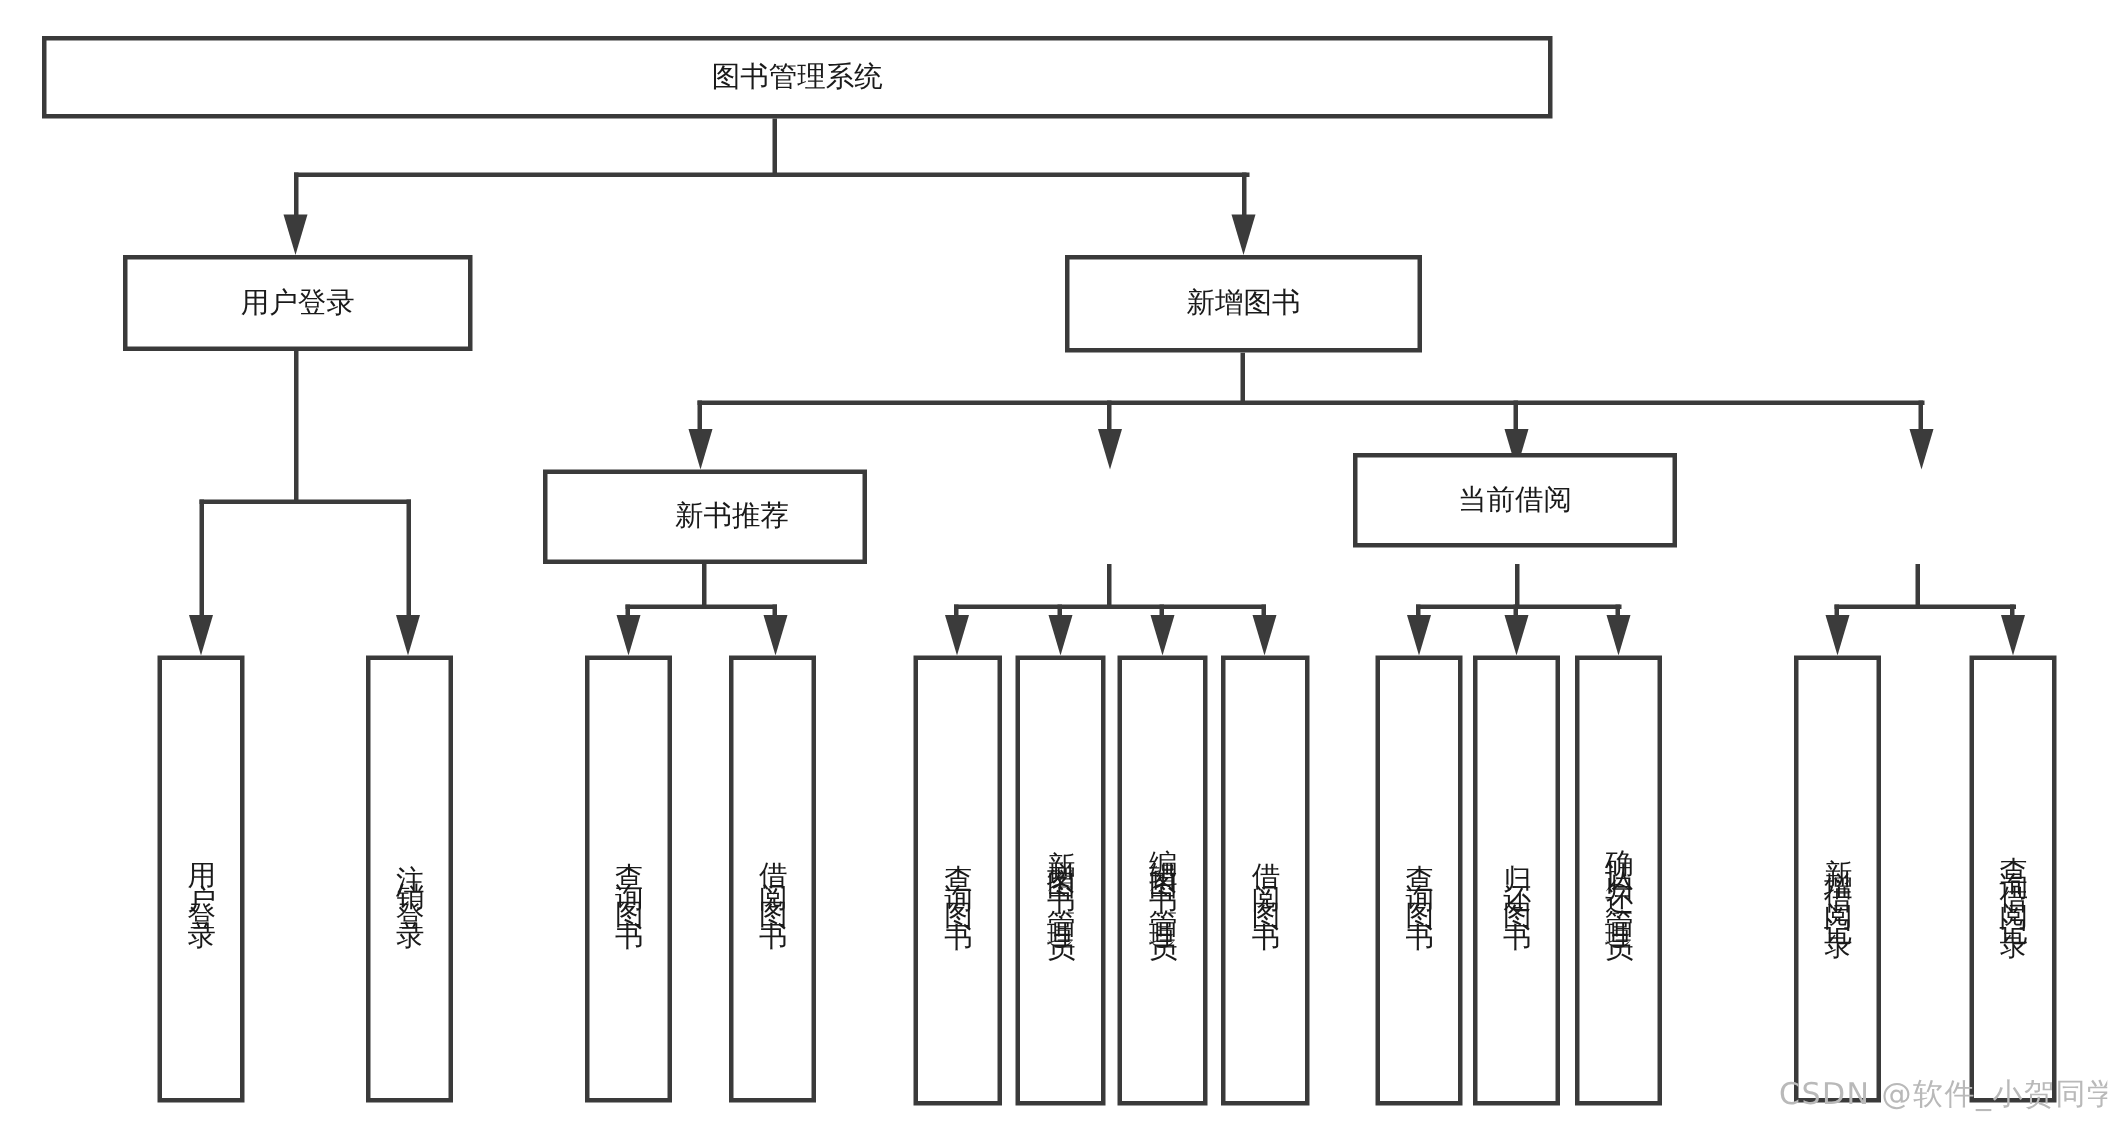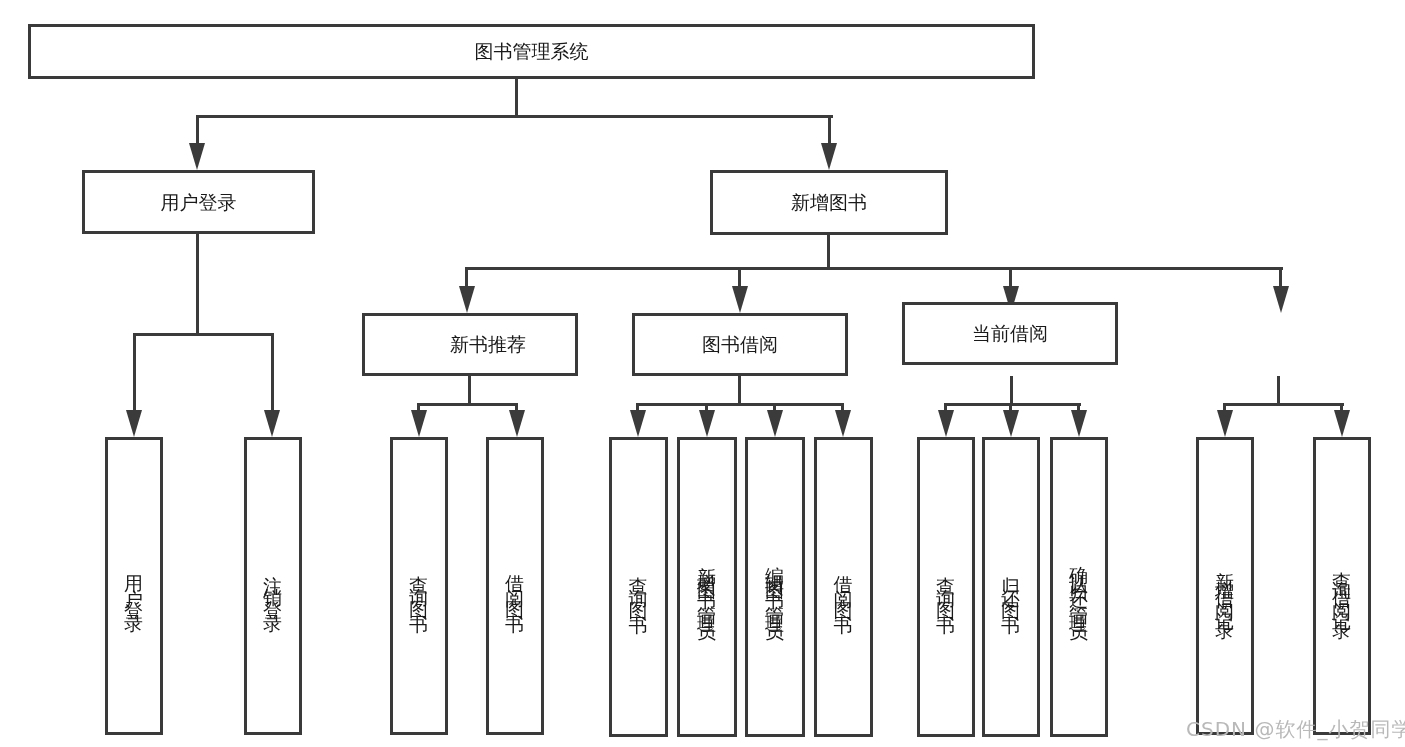--- a/index.html
+++ b/index.html
@@ -74,23 +74,20 @@
   <div class="ar" style="left:459px;  top:286px;"></div>
   <div class="vl" style="left:738px;  top:267px; height:22px;"></div>
   <div class="ar" style="left:732px;  top:286px;"></div>
   <div class="vl" style="left:1009px; top:267px; height:22px;"></div>
   <div class="ar" style="left:1003px; top:286px;"></div>
   <div class="vl" style="left:1279px; top:267px; height:22px;"></div>
   <div class="ar" style="left:1273px; top:286px;"></div>
 
   <div class="box" style="left:362px; top:313px; width:216px; height:63px;padding-left:36px;">
     <span>新书推荐</span>
-  </div>
-  <div class="box" style="left:632px; top:313px; width:216px; height:63px;">
-    <span>图书借阅</span>
   </div>
   <div class="box" style="left:902px; top:302px; width:216px; height:63px;">
     <span>当前借阅</span>
   </div>
 
   <div class="vl" style="left:468px; top:376px; height:29px;"></div>
   <div class="hl" style="left:417px; top:403px; width:101px;"></div>
   <div class="vl" style="left:417px; top:403px; height:10px;"></div>
   <div class="ar" style="left:411px; top:410px;"></div>
   <div class="vl" style="left:515px; top:403px; height:10px;"></div>

